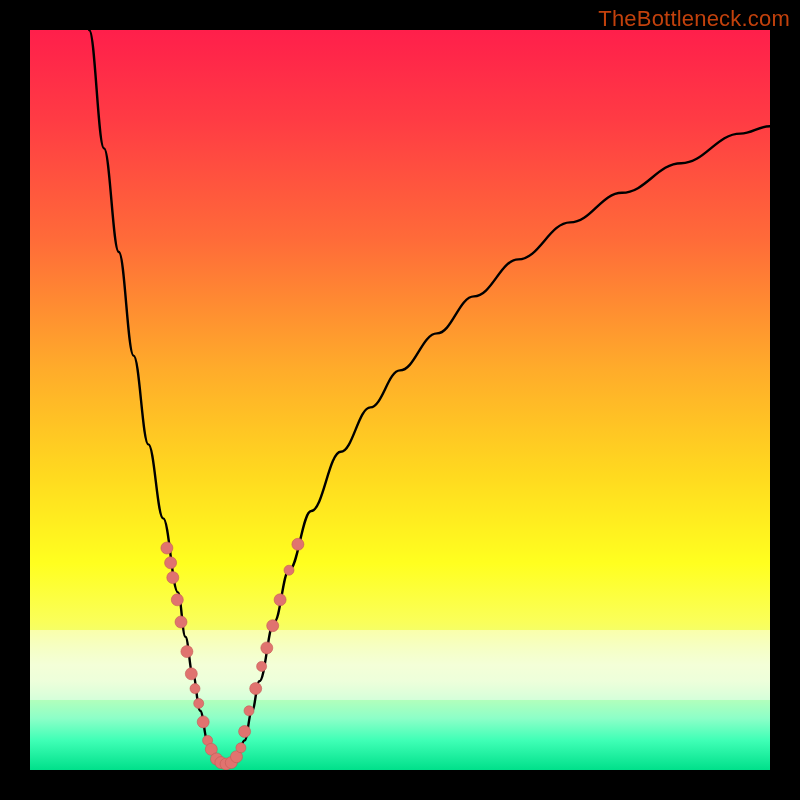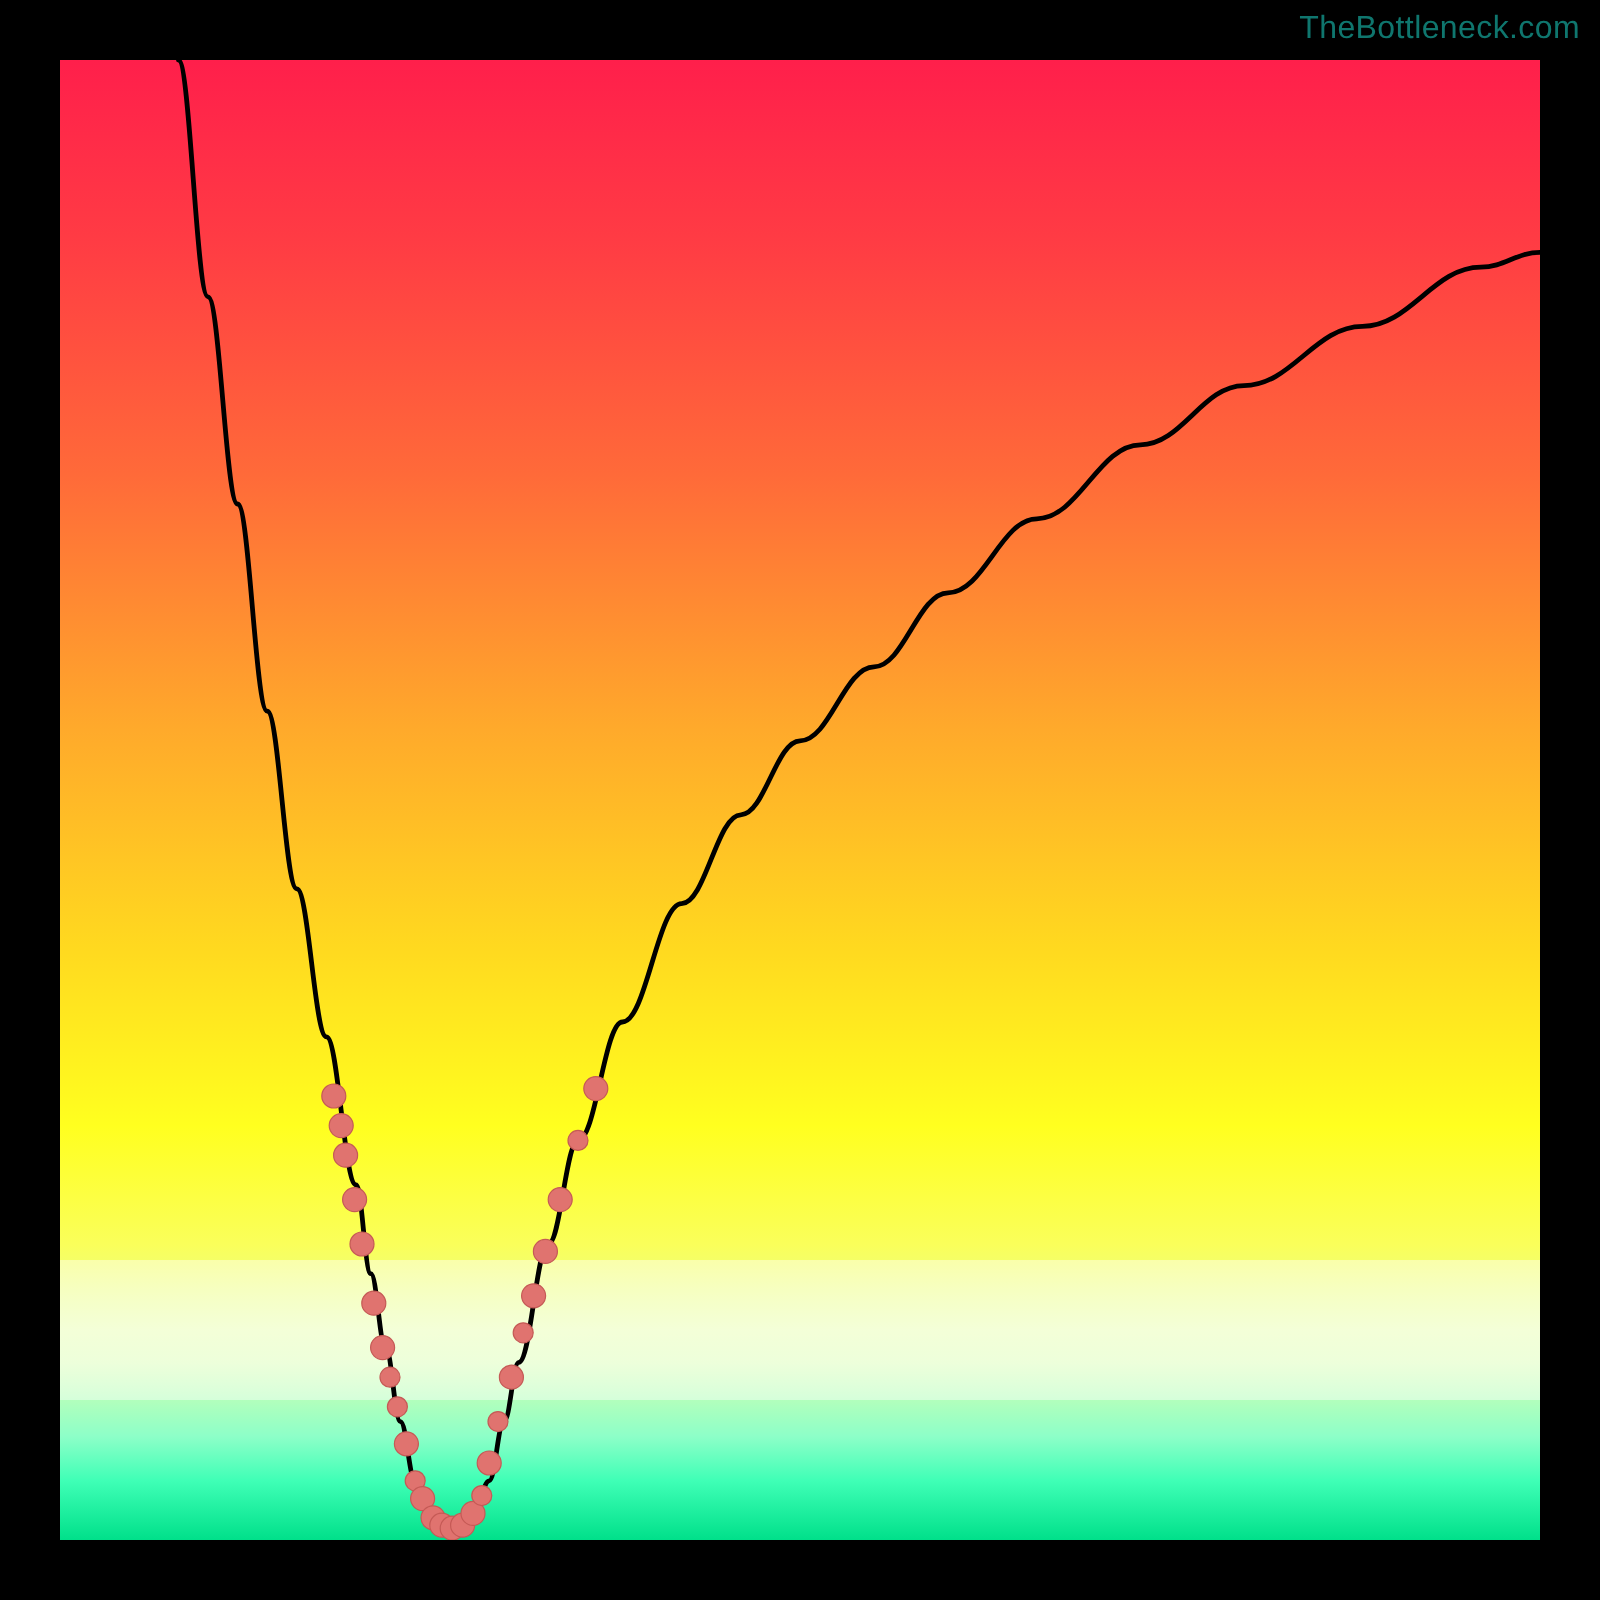--- a/index.html
+++ b/index.html
@@ -50,22 +50,22 @@
       rgba(255,255,255,0.45) 0%,
       rgba(255,255,255,0.62) 50%,
       rgba(255,255,255,0.45) 100%
     );
     pointer-events: none;
   }
   .watermark {
     position: absolute;
     top: 6px;
     right: 10px;
-    color: #0f766e;
-    font-size: 16px;
+    color: #c2410c;
+    font-size: 22px;
     font-weight: 500;
     letter-spacing: 0.2px;
     z-index: 5;
   }
   svg.overlay {
     position: absolute;
     left: 30px;
     top: 30px;
     width: 740px;
     height: 740px;

